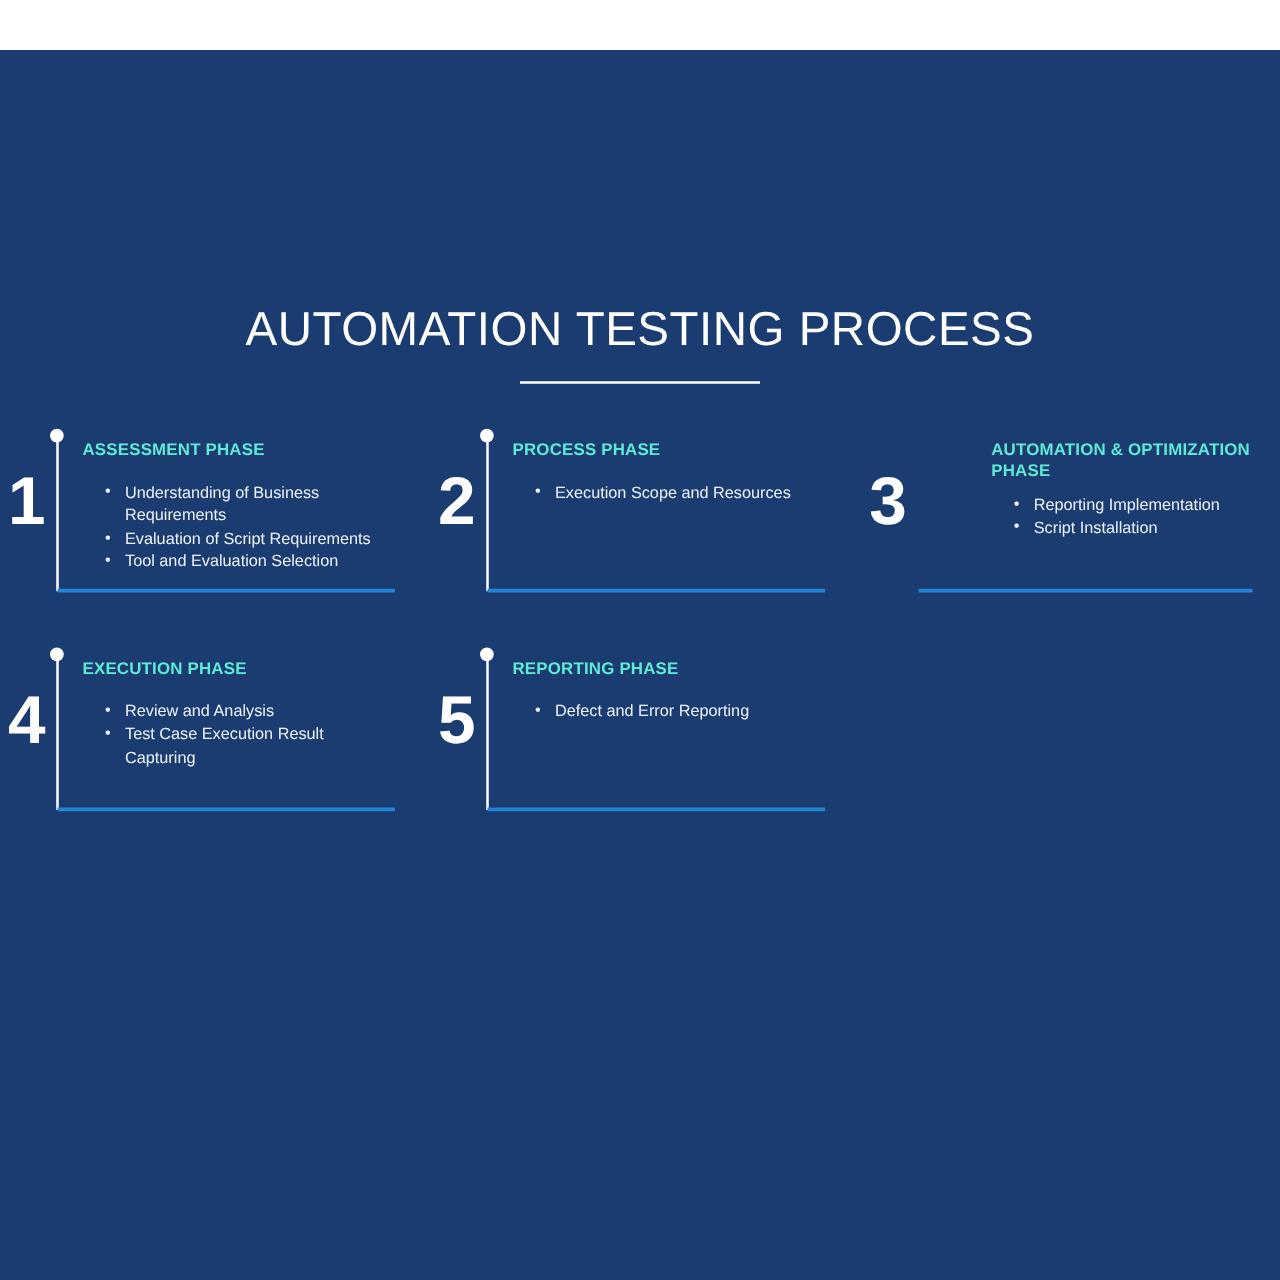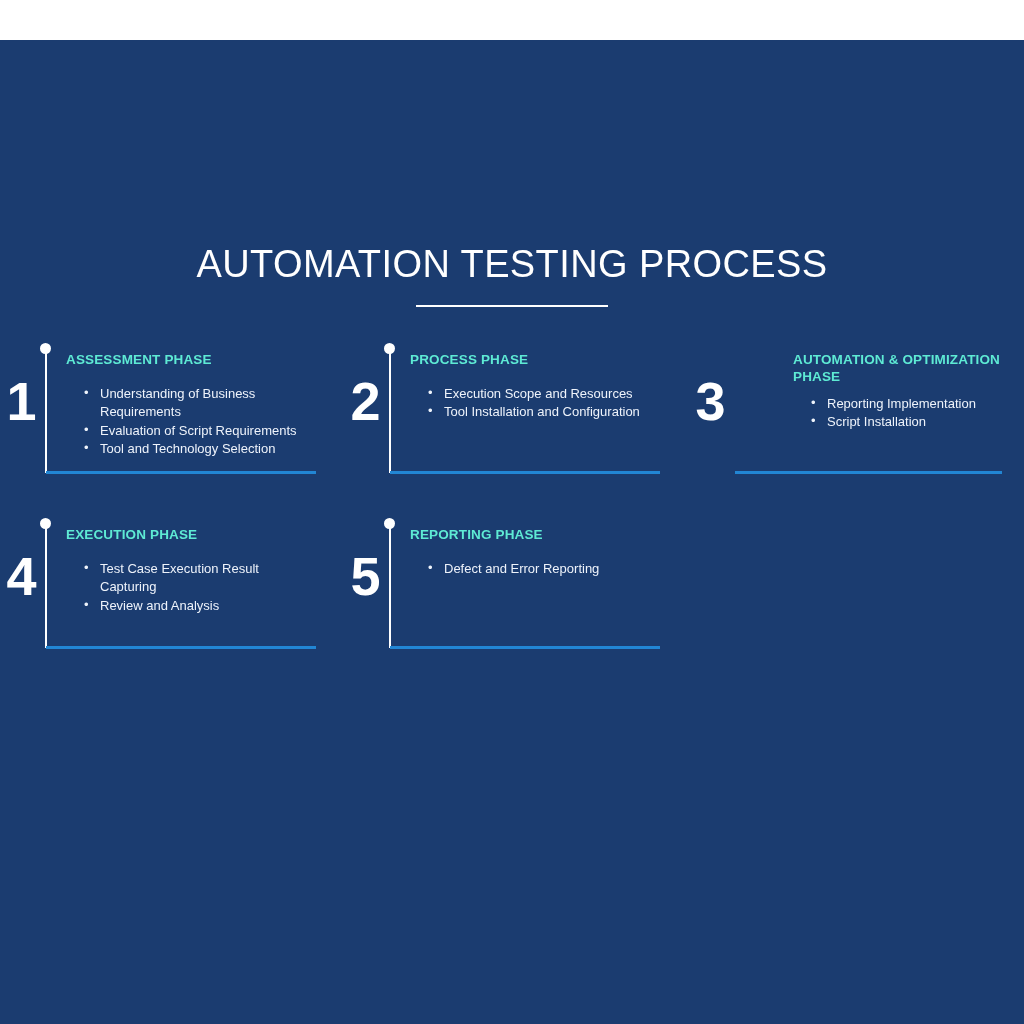--- a/index.html
+++ b/index.html
@@ -147,35 +147,34 @@
   <div class="phase-card card-1" style="left:0px; top:300px;">
     <div class="phase-num">1</div>
     <div class="dot"></div>
     <div class="stem"></div>
     <div class="rule"></div>
     <div class="card-body">
       <div class="card-title">ASSESSMENT PHASE</div>
       <ul class="bullets">
         <li>Understanding of Business Requirements</li>
         <li>Evaluation of Script Requirements</li>
-        <li>Tool and Technology Selection</li>
+        <li>Tool and Evaluation Selection</li>
       </ul>
     </div>
   </div>
 
   <div class="phase-card card-2" style="left:344px; top:300px;">
     <div class="phase-num">2</div>
     <div class="dot"></div>
     <div class="stem"></div>
     <div class="rule"></div>
     <div class="card-body">
       <div class="card-title">PROCESS PHASE</div>
       <ul class="bullets">
         <li>Execution Scope and Resources</li>
-        <li>Tool Installation and Configuration</li>
       </ul>
     </div>
   </div>
 
   <div class="phase-card card-3" style="left:689px; top:300px; width:335px;">
     <div class="phase-num" style="left:0px;">3</div>
 
     <div class="rule" style="left:46px; width:267px;"></div>
     <div class="card-body">
       <div class="card-title">AUTOMATION &amp; OPTIMIZATION PHASE</div>
@@ -187,22 +186,22 @@
   </div>
 
   <div class="phase-card card-4" style="left:0px; top:475px;">
     <div class="phase-num">4</div>
     <div class="dot"></div>
     <div class="stem"></div>
     <div class="rule"></div>
     <div class="card-body">
       <div class="card-title">EXECUTION PHASE</div>
       <ul class="bullets">
+        <li>Review and Analysis</li>
         <li>Test Case Execution Result Capturing</li>
-        <li>Review and Analysis</li>
       </ul>
     </div>
   </div>
 
   <div class="phase-card card-5" style="left:344px; top:475px;">
     <div class="phase-num">5</div>
     <div class="dot"></div>
     <div class="stem"></div>
     <div class="rule"></div>
     <div class="card-body">

